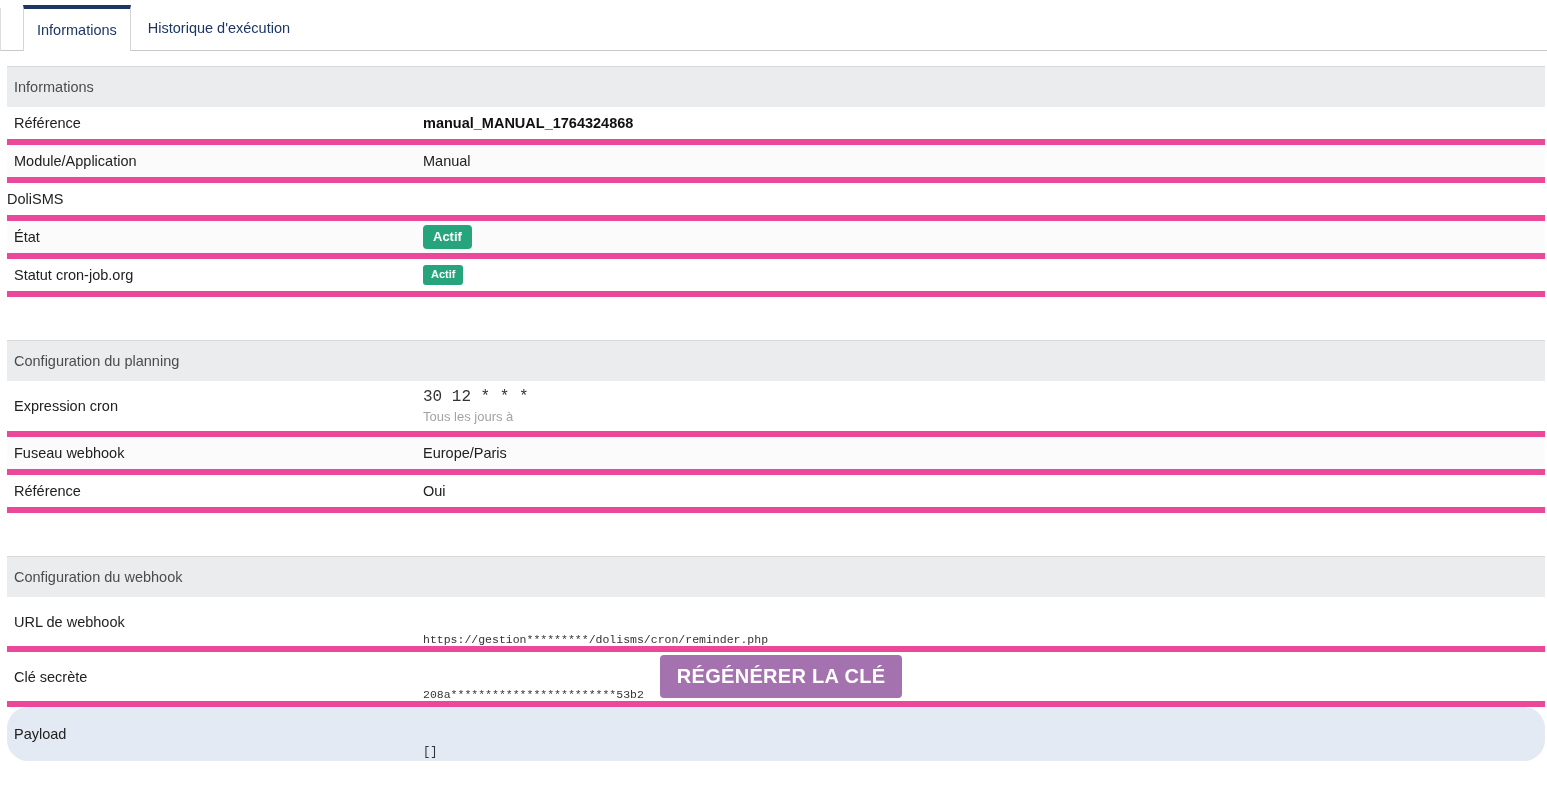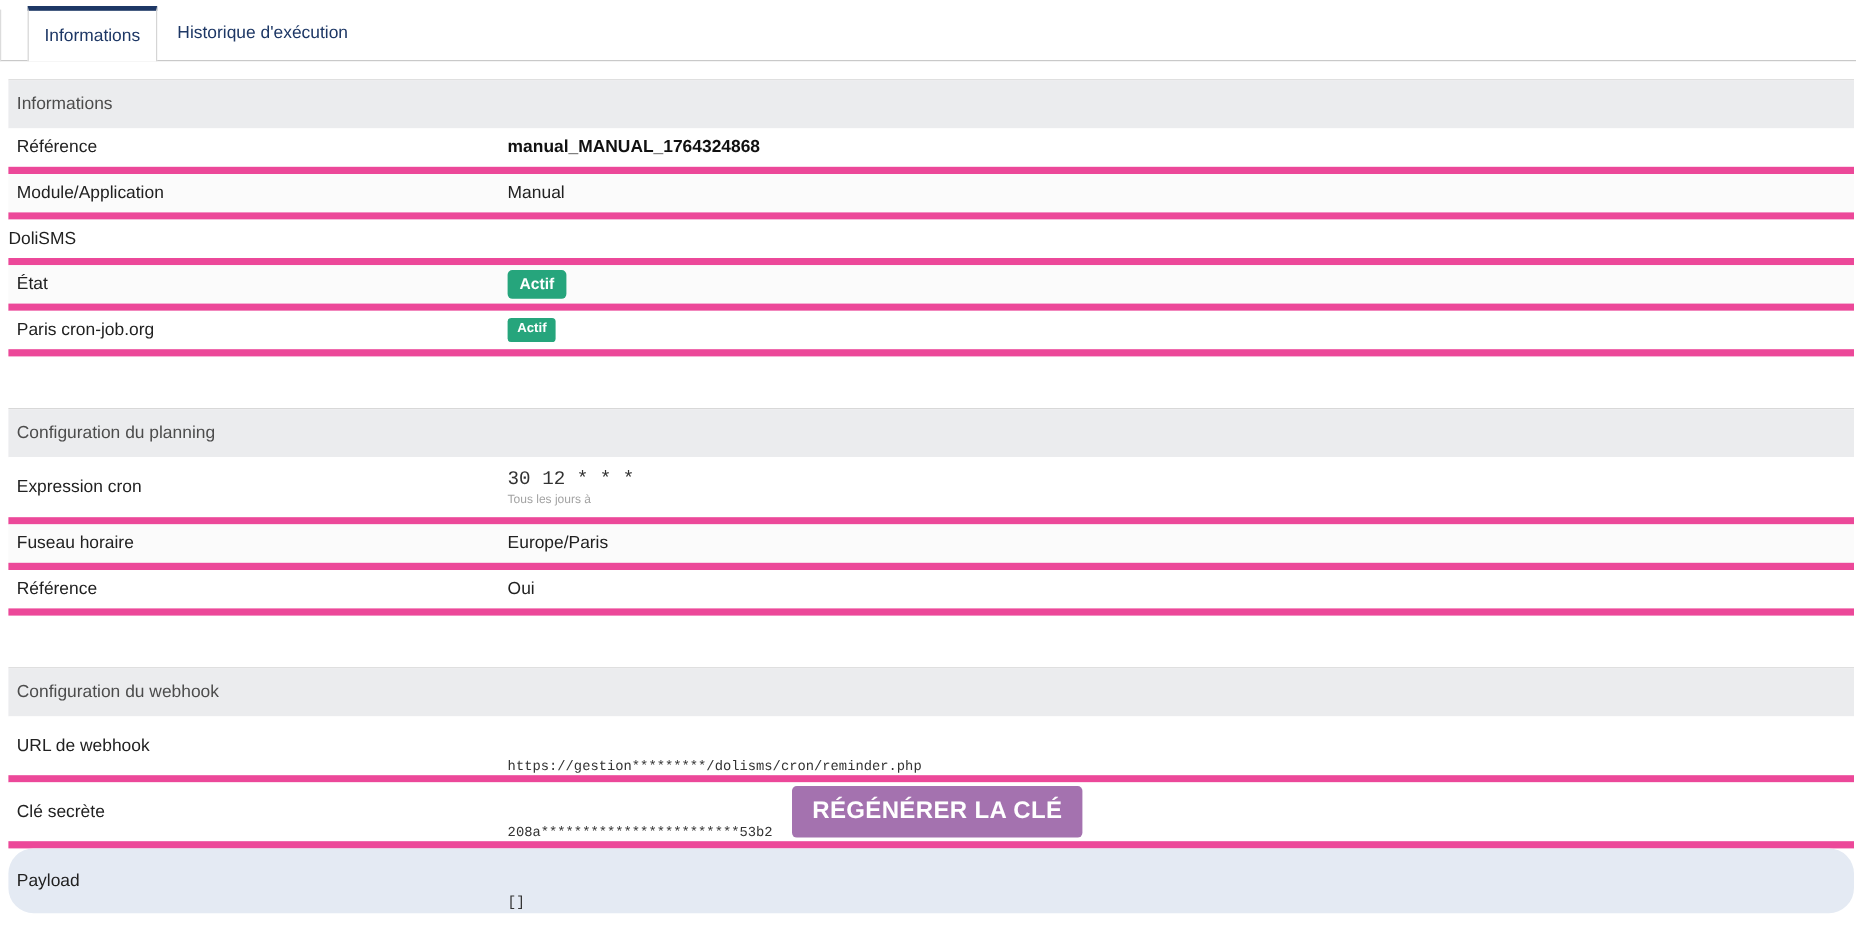--- a/index.html
+++ b/index.html
@@ -48,21 +48,21 @@
   .val-bold{font-weight:bold;color:#111;}
   .badge{
     display:inline-block;background:var(--badge-active);color:#fff;
     font-weight:bold;font-size:13px;padding:4px 10px;border-radius:4px;line-height:1.2;
   }
   .badge-sm{font-size:11px;padding:3px 8px;border-radius:3px;}
   .mono{font-family:"Liberation Mono","DejaVu Sans Mono",monospace;font-size:11.5px;color:#333;margin-top:36px;}
   .row-cron{min-height:56px;}
   .cron-block{display:block;}
   .cron-expr{display:block;font-family:"Liberation Mono","DejaVu Sans Mono",monospace;font-size:16px;color:#333;margin-bottom:3px;}
-  .cron-desc{display:block;color:#a3a3a3;font-size:10px;}
+  .cron-desc{display:block;color:#a3a3a3;font-size:13px;}
   .row-secret{min-height:55px;}
   .regen-btn{
     margin-left:16px;border:none;cursor:pointer;
     background:var(--button-purple);color:#fff;
     font-family:"Liberation Sans","DejaVu Sans",sans-serif;
     font-weight:bold;font-size:20px;letter-spacing:.3px;
     padding:10px 17px;border-radius:4px;
   }
   .row-payload{min-height:54px;background:var(--payload-bg);border-bottom:none;border-radius:21px;}
   .row-payload .mono{font-size:12px;}
@@ -102,42 +102,42 @@
     </div>
 
     <div class="row alt">
       <div class="label">État</div>
       <div class="value">
           <span class="badge">Actif</span>
         </div>
     </div>
 
     <div class="row">
-      <div class="label">Paris cron-job.org</div>
+      <div class="label">Statut cron-job.org</div>
       <div class="value">
           <span class="badge badge-sm">Actif</span>
         </div>
     </div>
   </div>
 
   <div class="section section-gap">
     <div class="section-header">Configuration du planning</div>
 
     <div class="row row-cron">
       <div class="label">Expression cron</div>
       <div class="value">
         <span class="cron-block">
           <span class="cron-expr">30 12 * * *</span>
           <span class="cron-desc">Tous les jours à</span>
         </span>
       </div>
     </div>
 
     <div class="row alt">
-      <div class="label">Fuseau horaire</div>
+      <div class="label">Fuseau webhook</div>
       <div class="value">
           <span>Europe/Paris</span>
         </div>
     </div>
 
     <div class="row">
       <div class="label">Référence</div>
       <div class="value">
           <span>Oui</span>
         </div>

